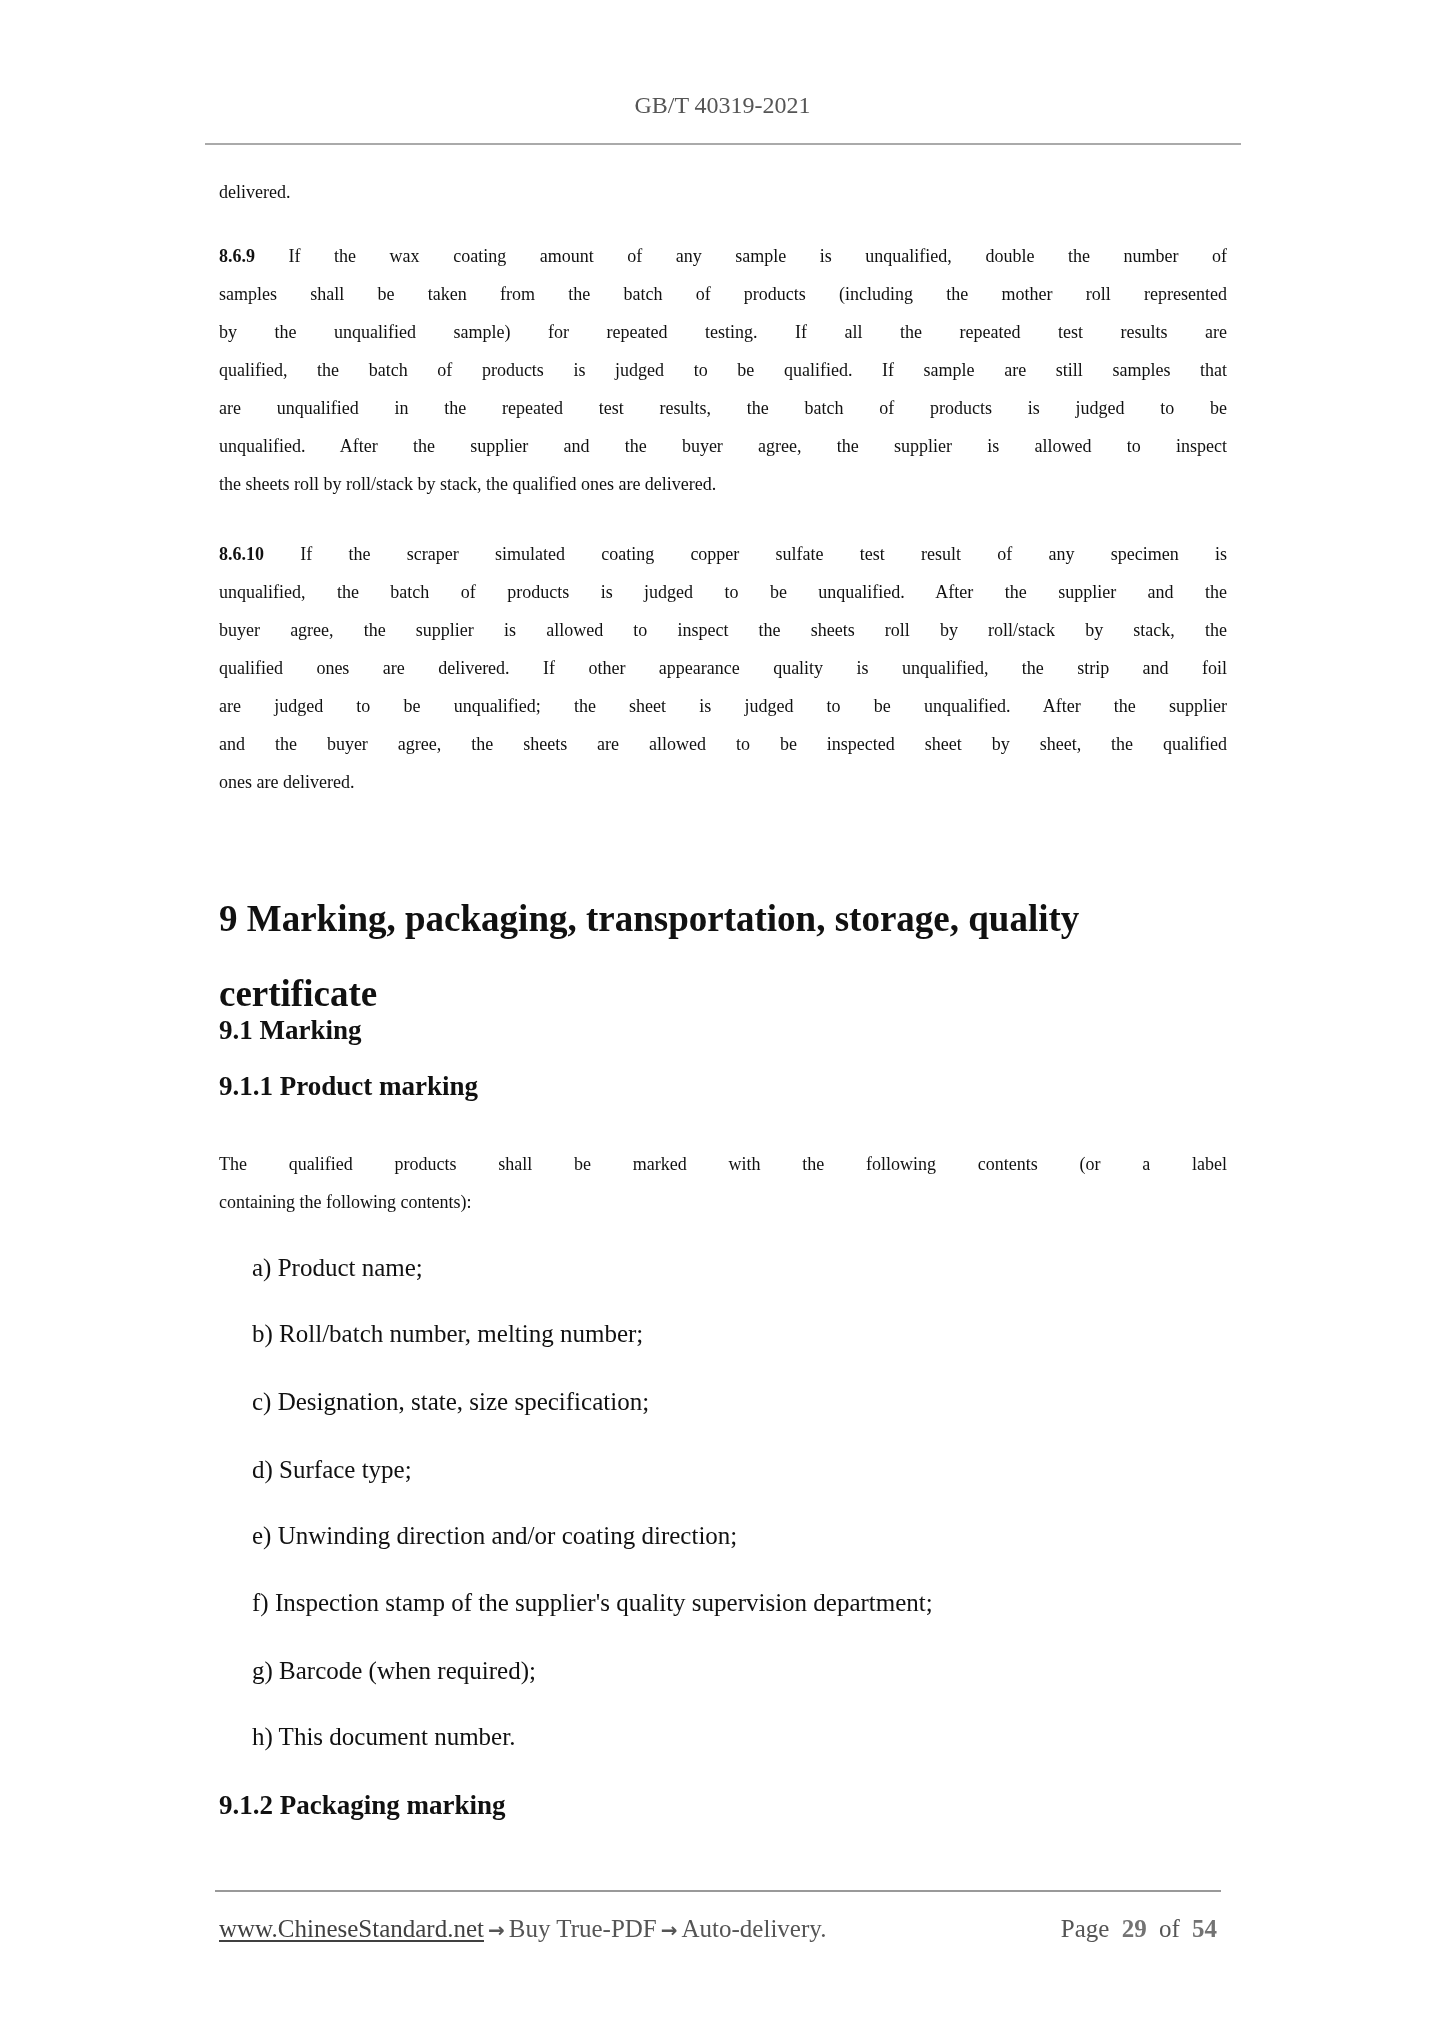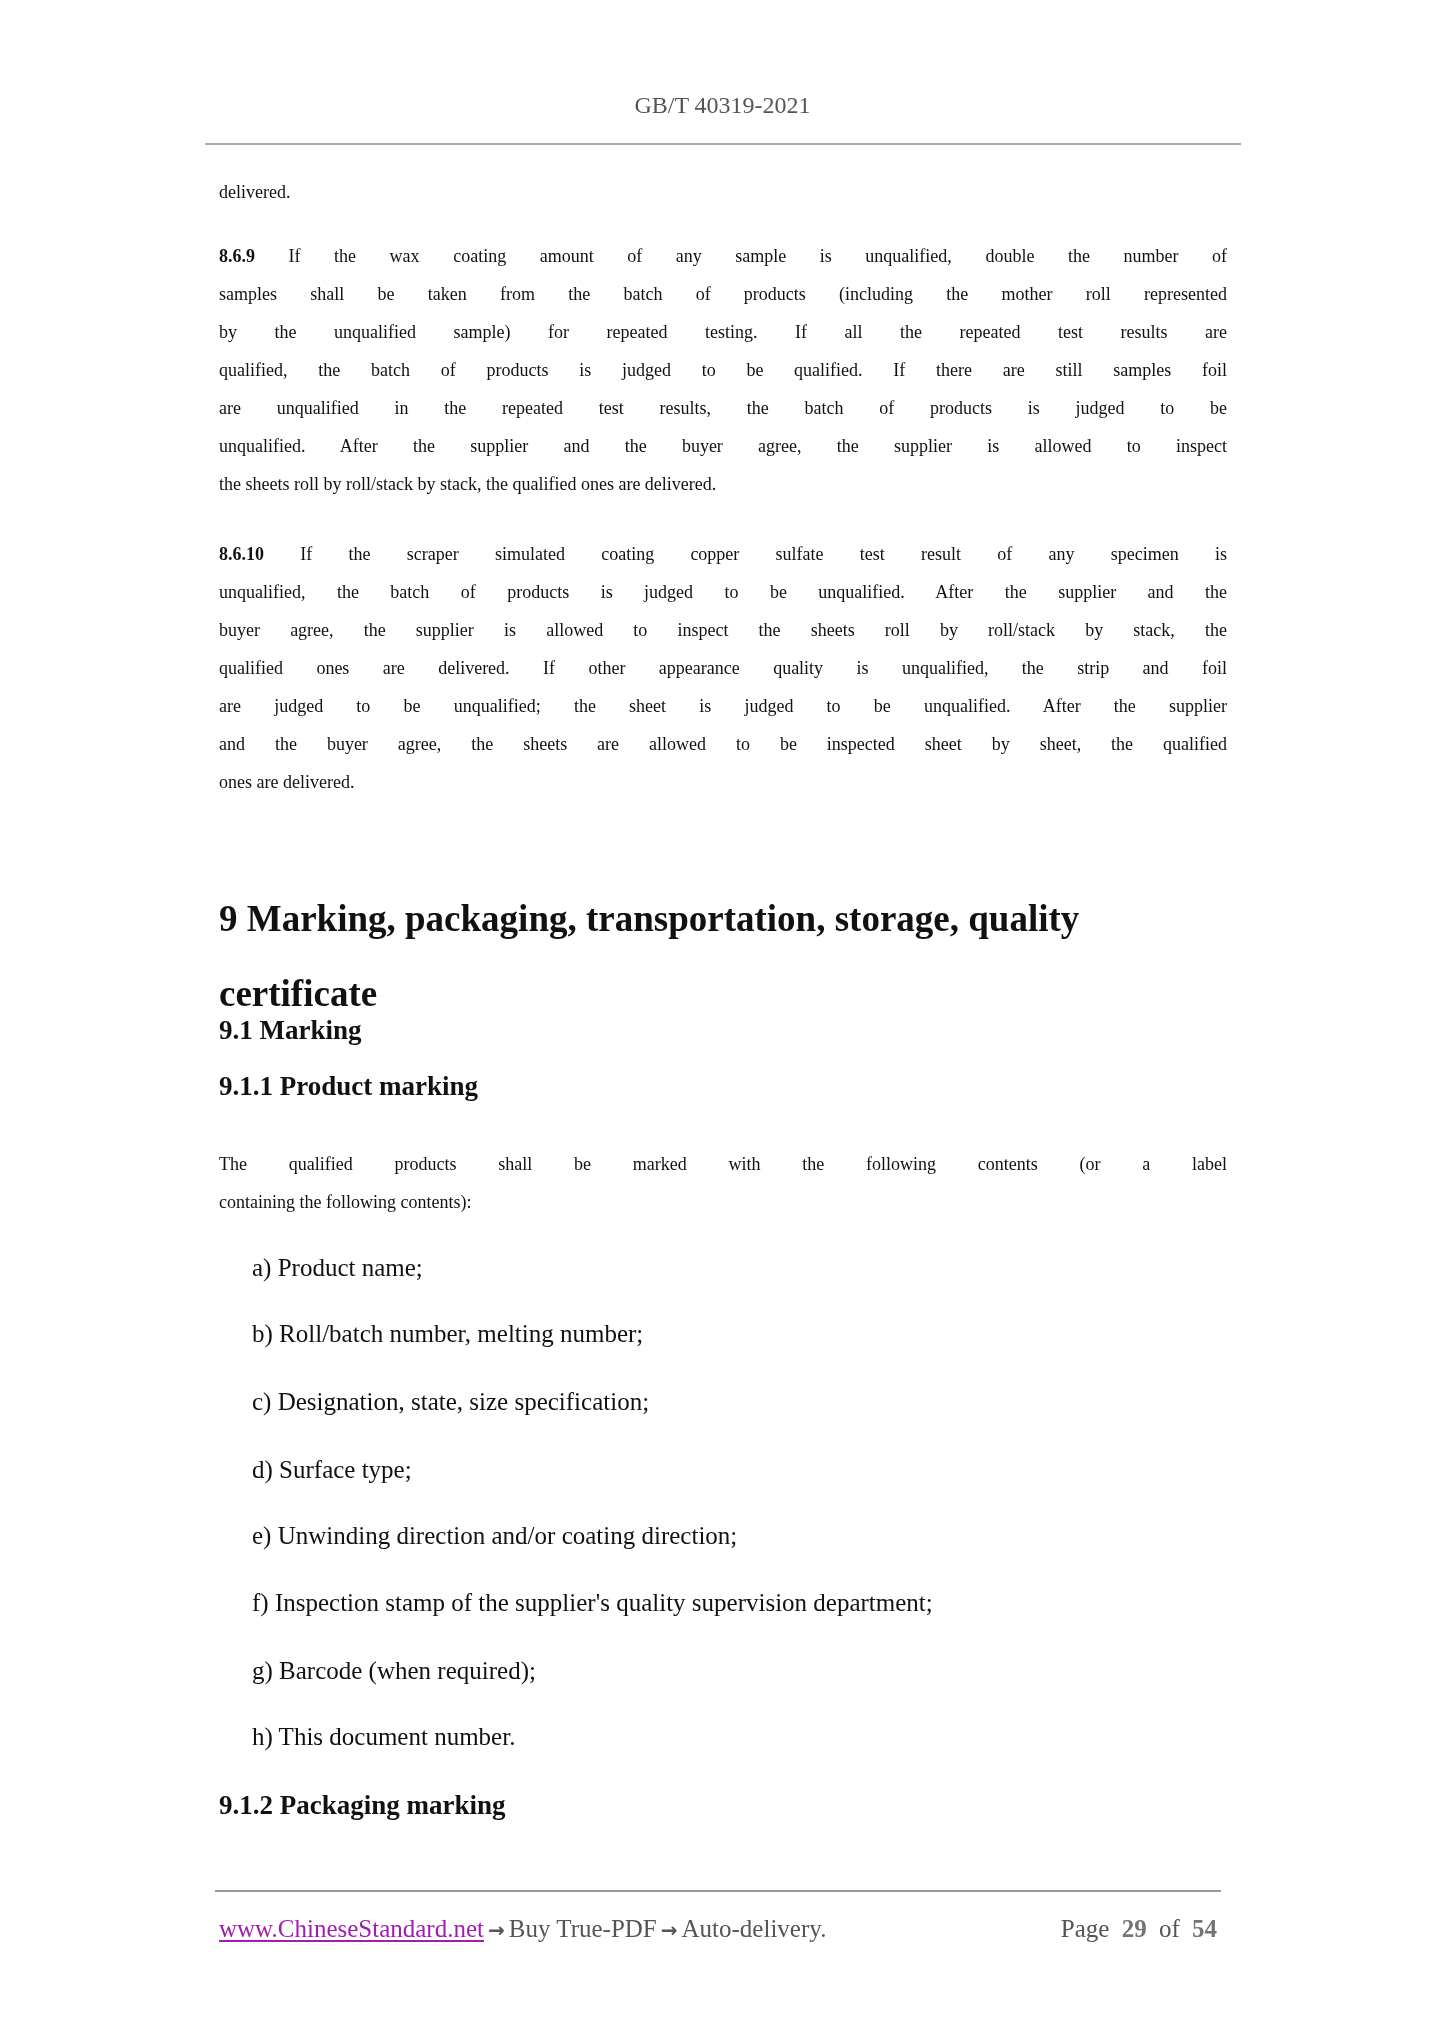--- a/index.html
+++ b/index.html
@@ -16,39 +16,39 @@
             white-space: nowrap; text-align: justify; text-align-last: justify; }
     .line.last { text-align-last: left; }
     .bold { font-weight: bold; }
 
     .h1 { position: absolute; left: 219px; font-size: 37px; font-weight: bold; line-height: 44px; white-space: nowrap; margin-top: 48px; }
     .h2 { position: absolute; left: 219px; font-size: 27px; font-weight: bold; line-height: 32px; white-space: nowrap; }
     .li { position: absolute; left: 252px; font-size: 25px; line-height: 32px; white-space: nowrap; }
 
     #footer { position: absolute; top: 1912px; left: 219px; width: 1000px; height: 34px;
               font-size: 25px; color: #555; line-height: 34px; }
-    #footer-link { color: #a21caf; text-decoration: underline; text-underline-offset: 3px; text-align: right; }
+    #footer-link { color: #404040; text-decoration: underline; text-underline-offset: 3px; text-align: right; }
     #footer-left { position: absolute; left: 0; top: 0; white-space: nowrap; }
     #footer-right { position: absolute; right: 2px; top: 0; white-space: nowrap; word-spacing: 6px; }
     .arrow { font-family: "DejaVu Sans", sans-serif; font-size: 20px; font-weight: bold; color: #555; margin: 0 4px; }
     .pg-num { font-weight: bold; color: #737373; }
   </style>
 </head>
 <body>
 
 <div id="header-title" class="abs">GB/T 40319-2021</div>
 <div id="header-rule" class="rule"></div>
 
 <div class="line last" style="top:176px">delivered.</div>
 
 <div>
   <div class="line" style="top:240px"><span class="bold">8.6.9</span> <span>If the wax coating amount of any sample is unqualified, double the number of</span></div>
   <div class="line" style="top:278px">samples shall be taken from the batch of products (including the mother roll represented</div>
   <div class="line" style="top:316px">by the unqualified sample) for repeated testing. If all the repeated test results are</div>
-  <div class="line" style="top:354px">qualified, the batch of products is judged to be qualified. If there are still samples foil</div>
+  <div class="line" style="top:354px">qualified, the batch of products is judged to be qualified. If sample are still samples that</div>
   <div class="line" style="top:392px">are unqualified in the repeated test results, the batch of products is judged to be</div>
   <div class="line" style="top:430px">unqualified. After the supplier and the buyer agree, the supplier is allowed to inspect</div>
   <div class="line last" style="top:468px">the sheets roll by roll/stack by stack, the qualified ones are delivered.</div>
 </div>
 
 <div>
   <div class="line" style="top:538px"><span class="bold">8.6.10</span> <span>If the scraper simulated coating copper sulfate test result of any specimen is</span></div>
   <div class="line" style="top:576px">unqualified, the batch of products is judged to be unqualified. After the supplier and the</div>
   <div class="line" style="top:614px">buyer agree, the supplier is allowed to inspect the sheets roll by roll/stack by stack, the</div>
   <div class="line" style="top:652px">qualified ones are delivered. If other appearance quality is unqualified, the strip and foil</div>

